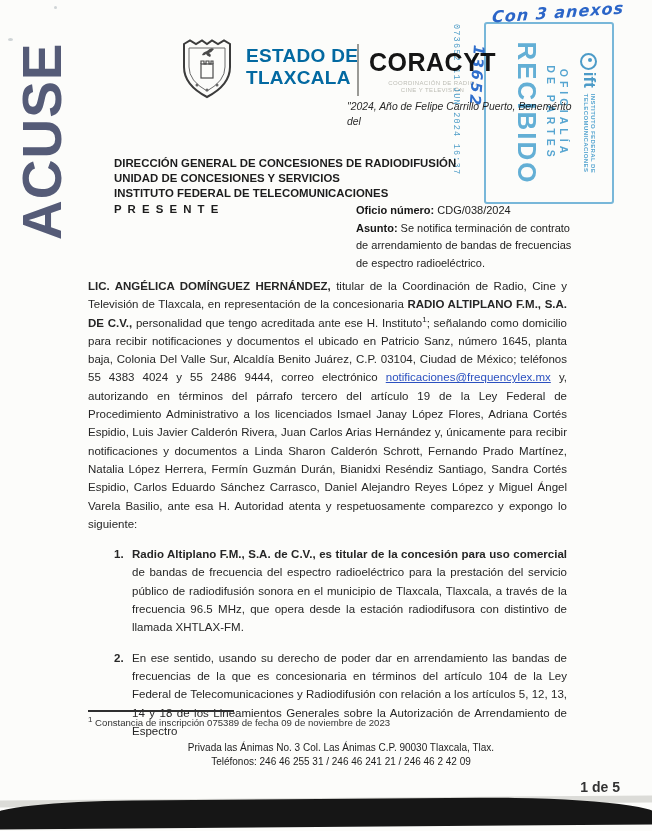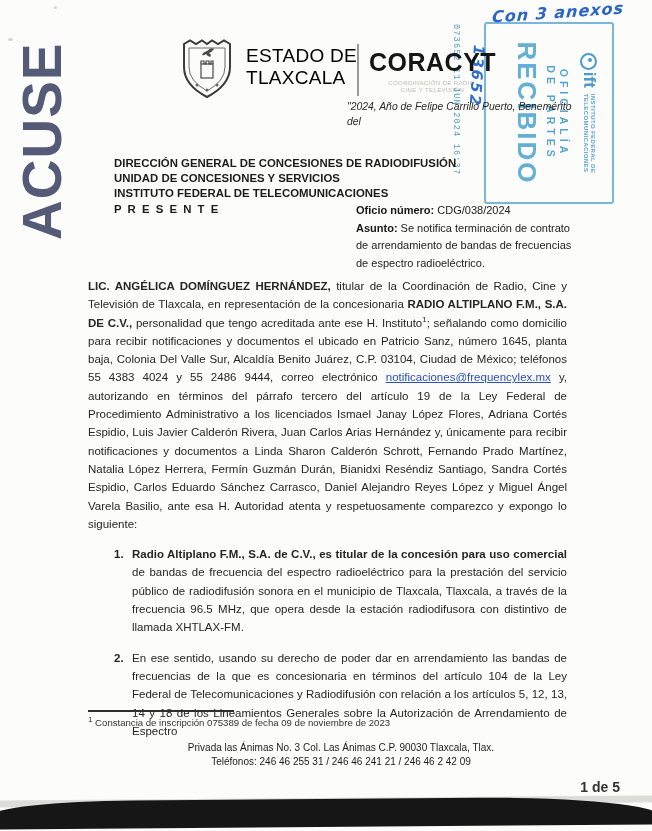--- a/index.html
+++ b/index.html
@@ -11,21 +11,21 @@
   
   .acuse{position:absolute;left:4px;top:48px;width:76px;height:192px;}
   .acuse-inner{
     width:192px;height:76px;line-height:76px;
     transform:rotate(-90deg) translateX(-192px);transform-origin:0 0;
     font-size:55px;font-weight:bold;letter-spacing:1px;color:#474e6e;
     opacity:.92;mix-blend-mode:multiply;text-align:center;
   }
   
   .shield{position:absolute;left:180px;top:37px;width:54px;height:64px;}
-  .brand{position:absolute;left:246px;top:45px;font-weight:normal;font-size:19px;line-height:22px;color:#000000;letter-spacing:.3px;}
+  .brand{position:absolute;left:246px;top:45px;font-weight:bold;font-size:19px;line-height:22px;color:#0369a1;letter-spacing:.3px;}
   .brand-divider{position:absolute;left:357px;top:44px;width:2px;height:52px;background:#9a9a96;}
   .org{position:absolute;left:369px;top:48px;text-align:center;}
   .org-name{font-size:25px;font-weight:bold;color:#151515;letter-spacing:.5px;}
   .org-sub{margin-top:3px;font-size:6px;line-height:7px;color:#bcbcb4;letter-spacing:.4px;}
   .quote{position:absolute;left:347px;top:100px;width:226px;font-style:italic;font-size:10.4px;line-height:14.5px;color:#2a2a2a;}
   
   .note{
     position:absolute;left:492px;top:2px;width:160px;
     transform:rotate(-4deg) skewX(-8deg);
     font-style:italic;font-size:16px;font-weight:bold;letter-spacing:1px;

